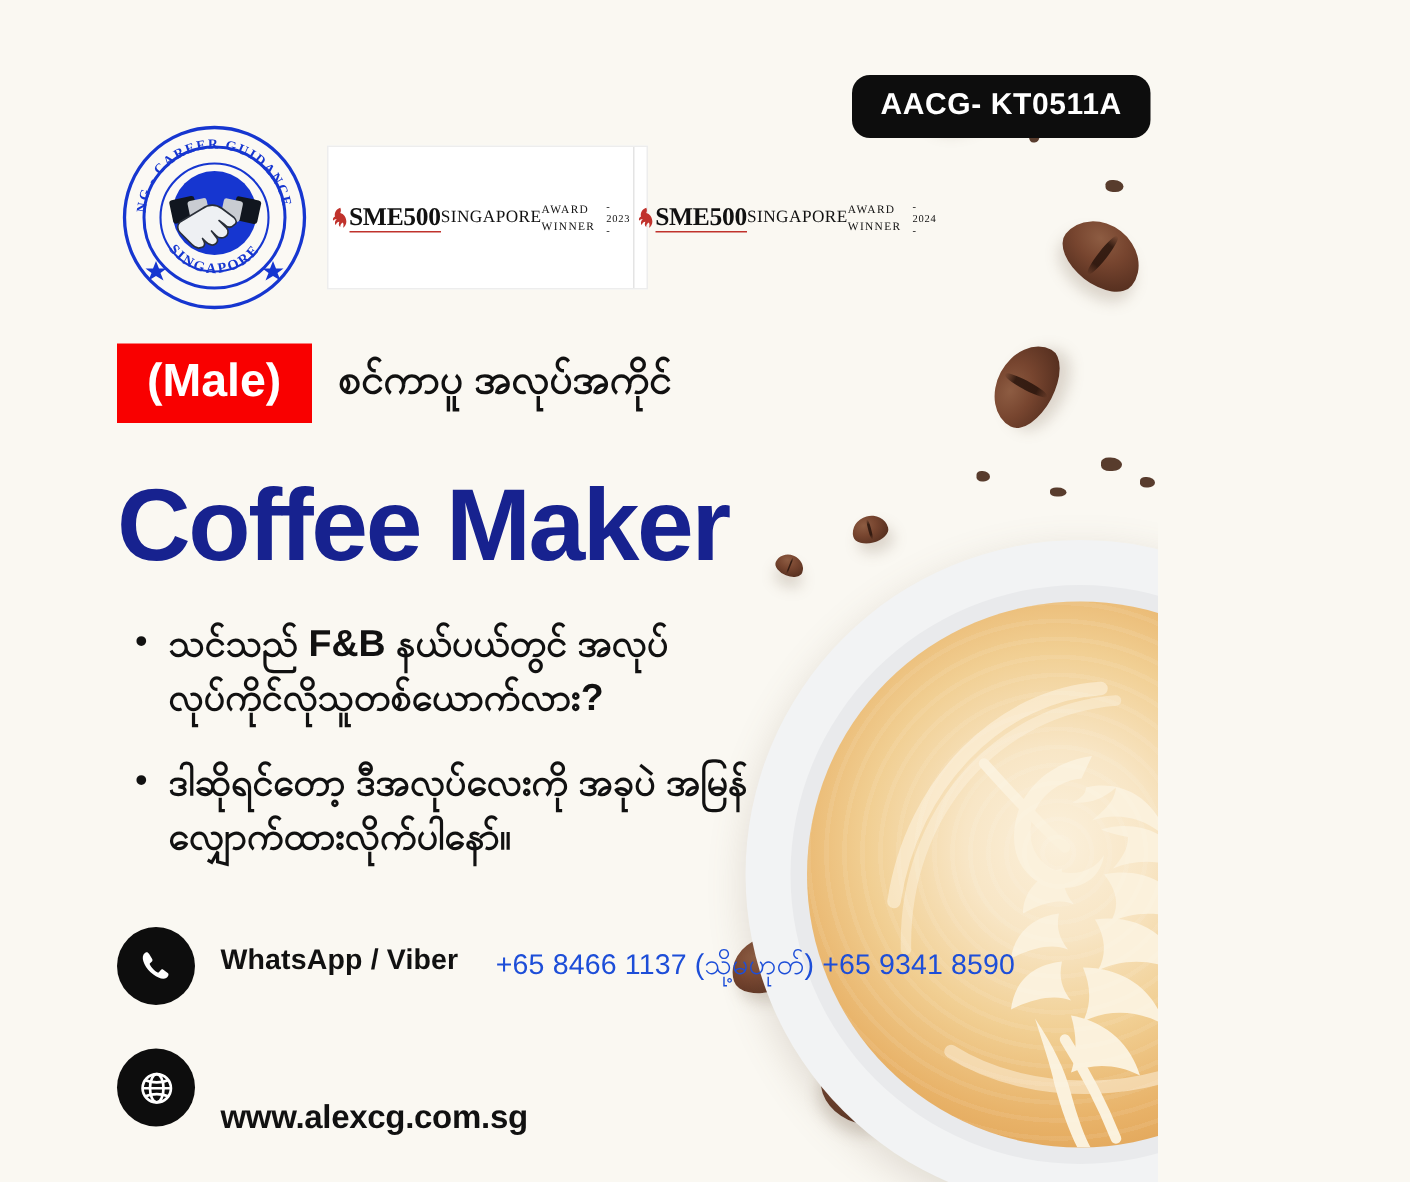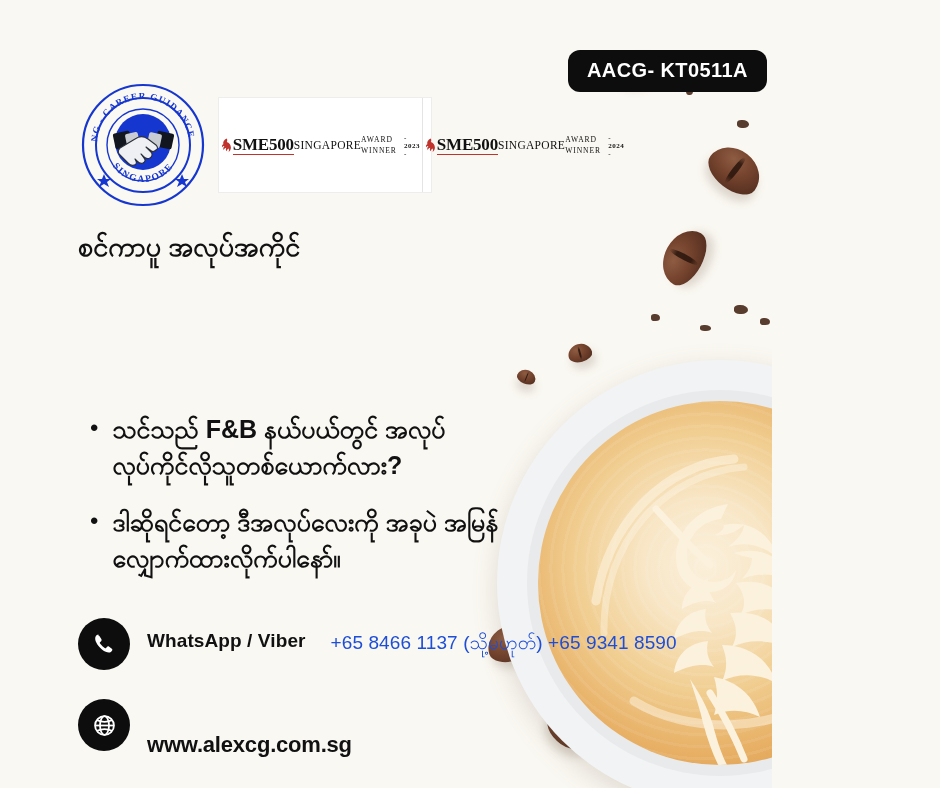--- a/index.html
+++ b/index.html
@@ -133,21 +133,21 @@
   .sme-sg {
     font-family:"Liberation Serif", serif;
     font-size:11.5px; color:#111; letter-spacing:.3px; line-height:1.25;
   }
   .sme-aw {
     font-family:"Liberation Serif", serif;
     font-size:7.6px; color:#111; letter-spacing:.9px; line-height:1.35;
   }
   .sme-yr {
     font-family:"Liberation Serif", serif;
-    font-size:7px; color:#111; letter-spacing:.5px; font-weight:bold;
+    font-size:7px; color:#111; letter-spacing:.5px; font-weight:normal;
   }
 
   .male-row {
     position:absolute;
     left:78px; top:229px;
     display:flex; align-items:center; gap:18px;
   }
   .male-badge {
     background:#f90000;
     color:#ffffff;
@@ -329,23 +329,25 @@
           </svg>
           <div class="sme-main">SME500</div>
           <div class="sme-sg">SINGAPORE</div>
           <div class="sme-aw">AWARD WINNER</div>
           <div class="sme-yr">- 2024 -</div>
         </div>
       </div>
     </div>
 
     <div class="male-row">
+      <div class="male-badge">(Male)</div>
       <div class="sub-mm">စင်ကာပူ အလုပ်အကိုင်</div>
     </div>
 
+    <div class="title">Coffee Maker</div>
 
     <div class="bullets">
       <div class="bullet">
         <span class="dot">•</span>
         <span class="bullet-text">သင်သည် F&amp;B  နယ်ပယ်တွင် အလုပ် လုပ်ကိုင်လိုသူတစ်ယောက်လား?</span>
       </div>
       <div class="bullet">
         <span class="dot">•</span>
         <span class="bullet-text">ဒါဆိုရင်တော့ ဒီအလုပ်လေးကို အခုပဲ အမြန်လျှောက်ထားလိုက်ပါနော်။</span>
       </div>

